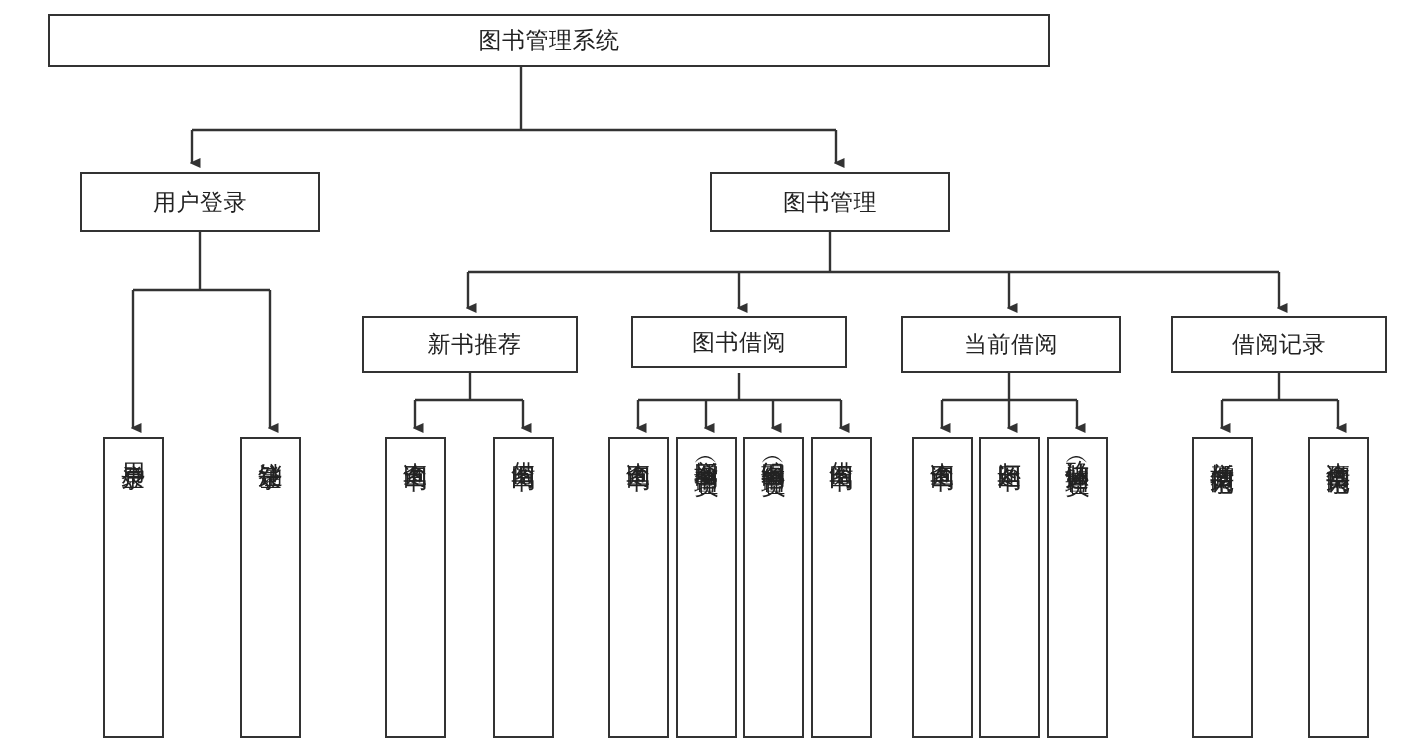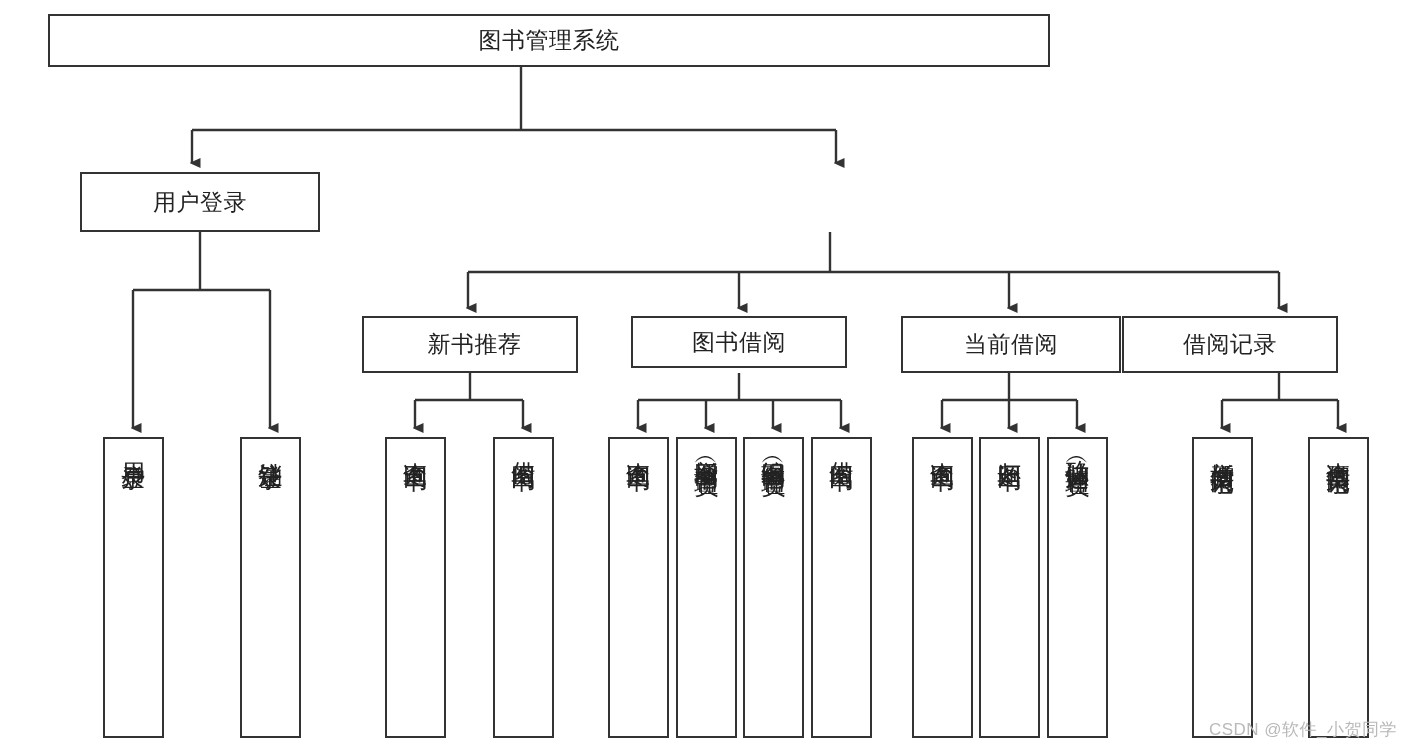--- a/index.html
+++ b/index.html
@@ -135,34 +135,37 @@
   </svg>
 
   <div class="node-box" style="left:20px; top:14px; width:1002px; height:53px;margin-left:28px;">
     <span class="node-label">图书管理系统</span>
   </div>
 
   <div class="node-box" style="left:80px; top:172px; width:240px; height:60px;">
     <span class="node-label">用户登录</span>
   </div>
 
+  <div class="node-box" style="left:710px; top:172px; width:240px; height:60px;">
+    <span class="node-label">图书管理</span>
+  </div>
 
   <div class="node-box" style="left:362px; top:316px; width:216px; height:57px;padding-left:9px;">
     <span class="node-label">新书推荐</span>
   </div>
 
   <div class="node-box" style="left:631px; top:316px; width:216px; height:52px;">
     <span class="node-label">图书借阅</span>
   </div>
 
   <div class="node-box" style="left:901px; top:316px; width:220px; height:57px;">
     <span class="node-label">当前借阅</span>
   </div>
 
-  <div class="node-box" style="left:1122px; top:316px; width:216px; height:57px;">
+  <div class="node-box" style="left:1171px; top:316px; width:216px; height:57px;">
     <span class="node-label">借阅记录</span>
   </div>
 
   <div class="node-box leaf-box" style="left:103px; top:437px; width:61px; height:301px;">
     <span class="node-label">用户登录</span>
   </div>
 
   <div class="node-box leaf-box" style="left:240px; top:437px; width:61px; height:301px;">
     <span class="node-label">注销登录</span>
   </div>
@@ -204,15 +207,14 @@
   </div>
 
   <div class="node-box leaf-box" style="left:1192px; top:437px; width:61px; height:301px;">
     <span class="node-label">新增借阅记录</span>
   </div>
 
   <div class="node-box leaf-box" style="left:1308px; top:437px; width:61px; height:301px;">
     <span class="node-label">查询借阅记录</span>
   </div>
 
-  <div id="watermark">CSDN @软件_小贺同学</div>
 
 </div>
 
 </body></html>

